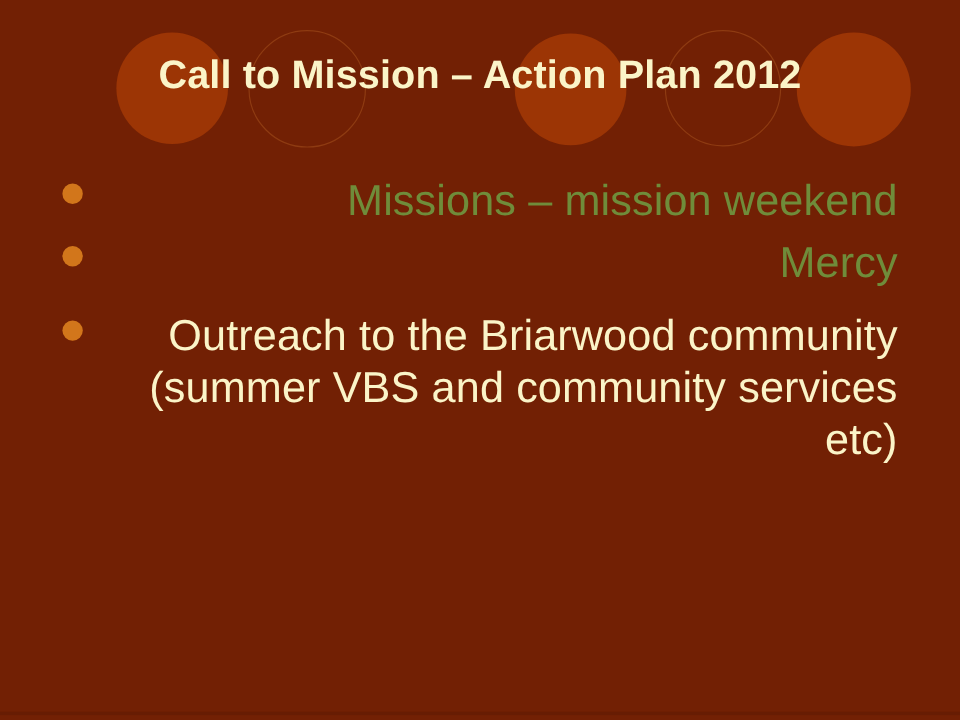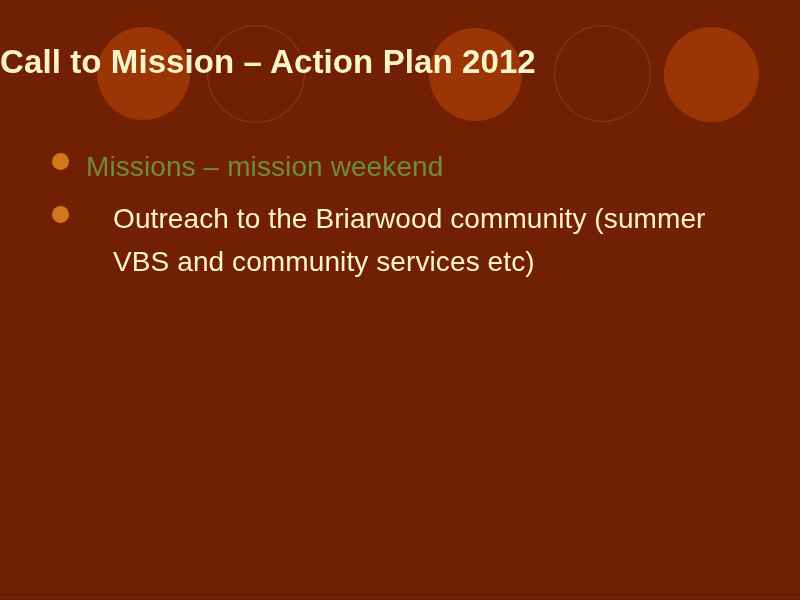--- a/index.html
+++ b/index.html
@@ -43,21 +43,21 @@
     border: 1px solid #8e3b12;
     box-sizing: border-box;
   }
 
   
   #title-area {
     position: absolute;
     left: 0;
     top: 44px;
     width: 800px;
-    text-align: left;
+    text-align: center;
   }
   #slide-title {
     display: inline-block;
     color: #fbf4c8;
     font-size: 33px;
     font-weight: bold;
     letter-spacing: 0.1px;
     line-height: 1.1;
     white-space: nowrap;
   }
@@ -78,23 +78,24 @@
   .bullet-marker {
     position: absolute;
     left: 4px;
     width: 17px;
     height: 17px;
     border-radius: 50%;
     background: #d2761b;
   }
   .bullet-text {
     display: block;
-    font-size: 28px;
+    font-size: 36px;
     line-height: 43px;
     letter-spacing: 0.1px;
+    text-align: right;
   }
   .tone-green .bullet-text { color: #6f8c3a; }
   .tone-cream .bullet-text { color: #fbf4c8; }
 
   .row-1 .bullet-marker { top: 8px; }
   .row-2 .bullet-marker { top: 8px; }
   .row-3 .bullet-marker { top: 9px; }
 
   .row-1 { margin-bottom: 9px; }
   .row-2 { margin-bottom: 18px; }
@@ -129,20 +130,24 @@
     <span id="slide-title">Call to Mission – Action Plan 2012</span>
   </div>
 
   <div id="body-area">
 
     <div class="bullet-row row-1 tone-green">
       <span class="bullet-marker"></span>
       <span class="bullet-text">Missions – mission weekend</span>
     </div>
 
+    <div class="bullet-row row-2 tone-green">
+      <span class="bullet-marker"></span>
+      <span class="bullet-text">Mercy</span>
+    </div>
 
     <div class="bullet-row row-3 tone-cream">
       <span class="bullet-marker"></span>
       <span class="bullet-text">Outreach to the Briarwood community (summer VBS and community services etc)</span>
     </div>
 
   </div>
 
   <div id="footer-band"></div>
 

